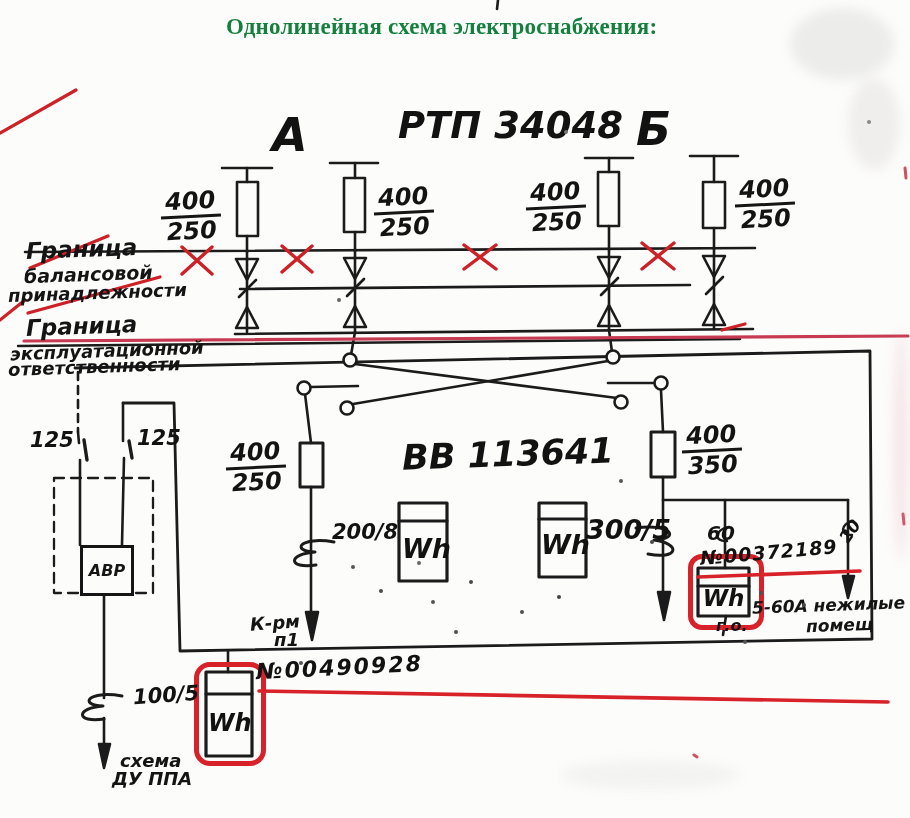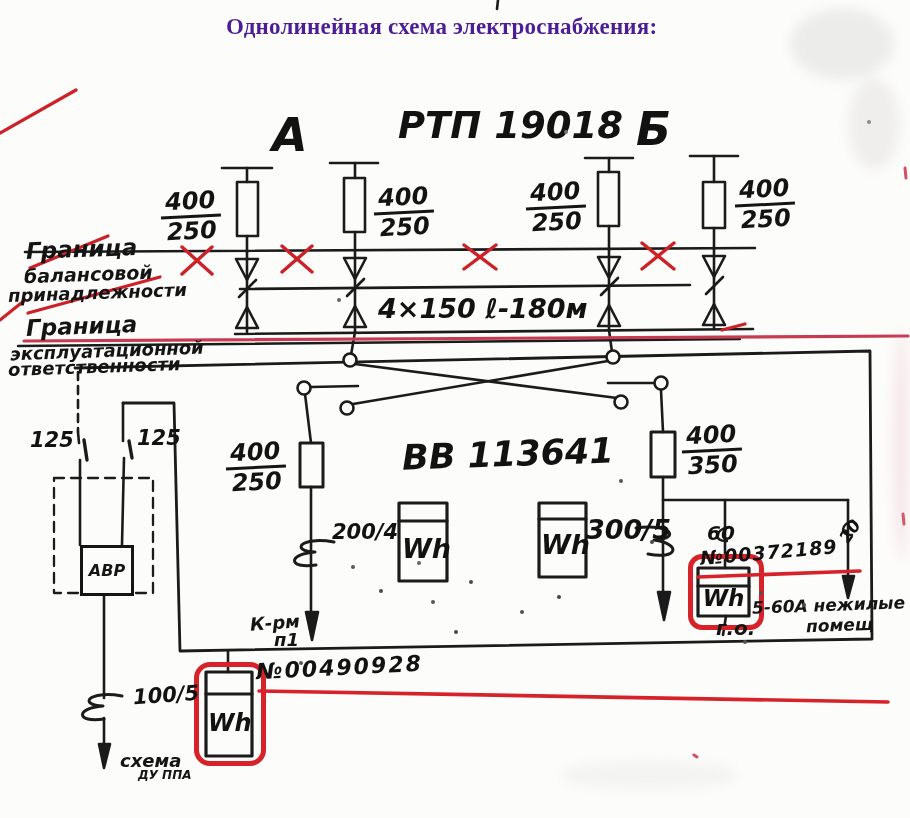--- a/index.html
+++ b/index.html
@@ -5,21 +5,21 @@
   html,body{margin:0;padding:0;background:#e9e9e7;}
   .page{
     position:relative;width:910px;height:818px;margin:0 auto;
     background:#fcfcfa;overflow:hidden;
     font-family:"DejaVu Sans",sans-serif;color:#161616;
   }
   .abs{position:absolute;}
   .t{position:absolute;white-space:nowrap;}
   .title{
     font-family:"Liberation Serif",serif;font-weight:bold;font-size:23px;
-    letter-spacing:.2px;color:#4c1d95;
+    letter-spacing:.2px;color:#15803d;
   }
   .hw{font-style:italic;font-weight:600;color:#141414;}
   .hwb{font-style:italic;font-weight:700;color:#121212;}
   .frac{position:absolute;text-align:center;font-style:italic;font-weight:700;color:#131313;transform:rotate(-3deg);}
   .frac .fn{font-size:24px;line-height:25px;padding:0 5px 1px 5px;border-bottom:3px solid #151515;}
   .frac .fd{font-size:24px;line-height:27px;}
   .avr-box{
     position:absolute;left:80px;top:545px;width:48px;height:45px;
     border:3px solid #151515;display:flex;align-items:center;justify-content:center;
     font-size:16px;font-weight:700;font-style:italic;background:#fcfcfa;
@@ -234,41 +234,40 @@
       <line x1="694" y1="755" x2="697" y2="757"></line>
     </g>
   </svg>
 
   <div class="redbox" style="left:688px;top:554px;width:66px;height:66px;"></div>
   <div class="redbox" style="left:194px;top:662px;width:62px;height:94px;border-radius:16px;"></div>
 
   <div class="t title" style="left:226px;top:14px;">Однолинейная схема электроснабжения:</div>
 
   <div class="t hwb" style="left:272px;top:108px;font-size:46px;">А</div>
-  <div class="t hwb" style="left:398px;top:104px;font-size:37px;">РТП 19018</div>
+  <div class="t hwb" style="left:398px;top:104px;font-size:37px;">РТП 34048</div>
   <div class="t hwb" style="left:636px;top:102px;font-size:46px;">Б</div>
 
   <div class="frac" style="left:161px;top:189px;">
     <div class="fn">400</div>
     <div class="fd">250</div>
   </div>
   <div class="frac" style="left:374px;top:185px;">
     <div class="fn">400</div>
     <div class="fd">250</div>
   </div>
   <div class="frac" style="left:526px;top:180px;">
     <div class="fn">400</div>
     <div class="fd">250</div>
   </div>
   <div class="frac" style="left:735px;top:177px;">
     <div class="fn">400</div>
     <div class="fd">250</div>
   </div>
 
-  <div class="t hwb" style="left:378px;top:293px;font-size:27px;">4×150 ℓ-180м</div>
 
   <div class="t hw" style="left:26px;top:236px;font-size:23px;transform:rotate(-2deg);">Граница</div>
   <div class="t hw" style="left:24px;top:263px;font-size:19px;transform:rotate(-2deg);">балансовой</div>
   <div class="t hw" style="left:8px;top:282px;font-size:18px;transform:rotate(-2deg);">принадлежности</div>
 
   <div class="t hw" style="left:26px;top:313px;font-size:23px;transform:rotate(-2deg);">Граница</div>
   <div class="t hw" style="left:10px;top:340px;font-size:18px;transform:rotate(-2deg);">эксплуатационной</div>
   <div class="t hw" style="left:8px;top:356px;font-size:18px;transform:rotate(-2deg);">ответственности</div>
 
   <div class="t hwb" style="left:402px;top:434px;font-size:35px;transform:rotate(-2deg);">ВВ 113641</div>
@@ -282,41 +281,41 @@
     <div class="fd">350</div>
   </div>
 
   <div class="t hwb" style="left:30px;top:428px;font-size:21px;">125</div>
   <div class="t hwb" style="left:137px;top:426px;font-size:21px;">125</div>
 
   <div class="avr-box">
     <span>АВР</span>
   </div>
 
-  <div class="t hwb" style="left:332px;top:520px;font-size:21px;">200/4</div>
+  <div class="t hwb" style="left:332px;top:520px;font-size:21px;">200/8</div>
   <div class="t hwb" style="left:586px;top:514px;font-size:27px;">300/5</div>
   <div class="t hwb" style="left:133px;top:683px;font-size:21px;transform:rotate(-4deg);">100/5</div>
   <div class="t hwb" style="left:707px;top:521px;font-size:20px;">60</div>
   <div class="t hwb" style="left:838px;top:521px;font-size:17px;transform:rotate(-55deg);">20</div>
 
   <div class="t hwb" style="left:402px;top:533px;width:44px;text-align:center;font-size:27px;">Wh</div>
   <div class="t hwb" style="left:541px;top:529px;width:43px;text-align:center;font-size:27px;">Wh</div>
   <div class="t hwb" style="left:700px;top:585px;width:47px;text-align:center;font-size:23px;">Wh</div>
   <div class="t hwb" style="left:208px;top:709px;width:42px;text-align:center;font-size:24px;">Wh</div>
 
   <div class="t hwb" style="left:700px;top:541px;font-size:19px;letter-spacing:1px;transform:rotate(-5deg);">№00372189</div>
   <div class="t hwb" style="left:256px;top:655px;font-size:22px;letter-spacing:2px;transform:rotate(-3deg);">№00490928</div>
 
   <div class="t hw" style="left:250px;top:612px;font-size:18px;transform:rotate(-4deg);">К-рм</div>
   <div class="t hw" style="left:274px;top:629px;font-size:18px;">п1</div>
-  <div class="t hw" style="left:716px;top:616px;font-size:20px;">г.о.</div>
+  <div class="t hw" style="left:716px;top:616px;font-size:16px;">г.о.</div>
   <div class="t hw" style="left:752px;top:595px;font-size:17px;transform:rotate(-2deg);">5-60А нежилые</div>
   <div class="t hw" style="left:806px;top:615px;font-size:17px;transform:rotate(-2deg);">помещ</div>
   <div class="t hw" style="left:120px;top:750px;font-size:18px;">схема</div>
-  <div class="t hw" style="left:112px;top:768px;font-size:12px;margin-left:26px;">ДУ ППА</div>
+  <div class="t hw" style="left:112px;top:768px;font-size:18px;">ДУ ППА</div>
 
   <div class="smudge" style="left:790px;top:8px;width:104px;height:72px;background:rgba(120,120,120,.12);"></div>
   <div class="smudge" style="left:848px;top:78px;width:52px;height:92px;background:rgba(130,120,125,.10);"></div>
   <div class="smudge" style="left:894px;top:330px;width:14px;height:230px;background:rgba(225,150,170,.22);"></div>
   <div class="smudge" style="left:560px;top:760px;width:180px;height:30px;background:rgba(140,140,140,.08);"></div>
   <div class="dust"></div>
 
 </div>
 
 </body></html>

